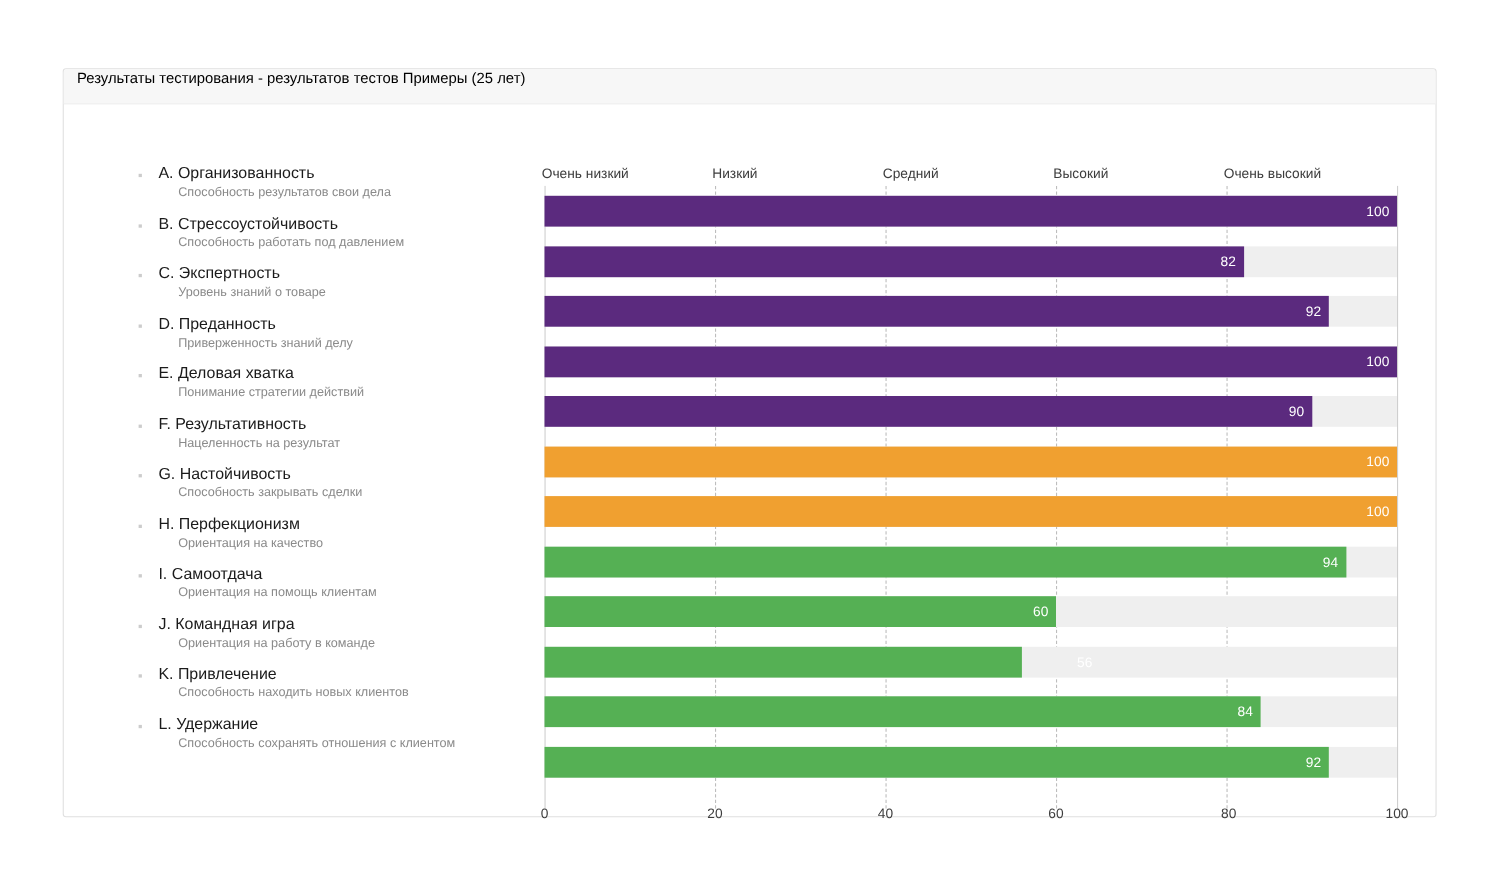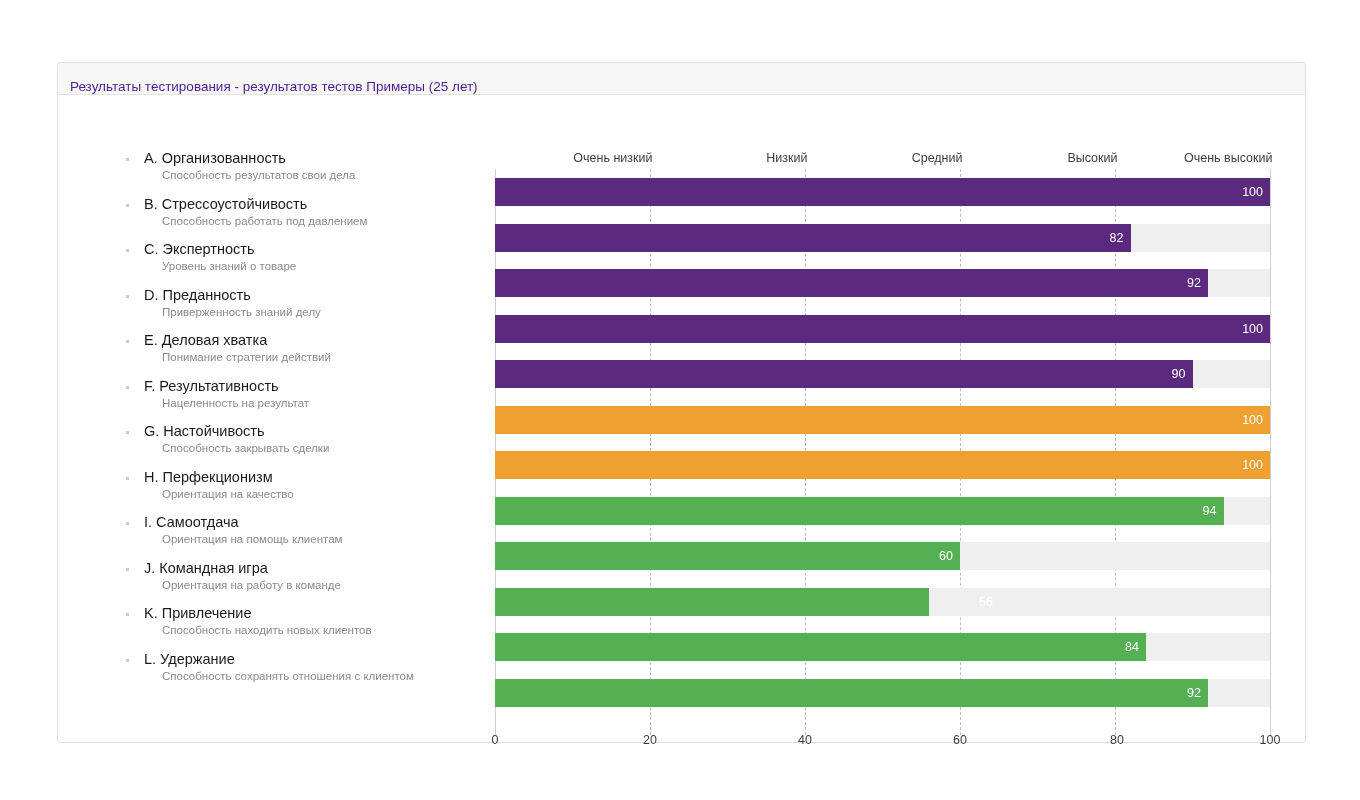--- a/index.html
+++ b/index.html
@@ -21,24 +21,24 @@
     background: #ffffff;
     border: 1px solid #e0e0e0;
     border-radius: 3px;
   }
 
   #card-header {
     height: 32px;
     background: #f7f7f7;
     border-bottom: 1px solid #e3e3e3;
     display: flex;
-    align-items: flex-end;
+    align-items: flex-start;
     padding-left: 12px;
     font-size: 13.5px;
-    color: #4c1d95;
+    color: #000000;
     border-radius: 3px 3px 0 0;
   }
 
   #chart-area {
     position: relative;
     width: 100%;
     height: 648px;
   }
 
   
@@ -48,21 +48,21 @@
     top: 0;
     width: 775px;     
     height: 648px;
   }
 
   .band-label {
     position: absolute;
     top: 56px;
     font-size: 12.5px;
     color: #3d3d3d;
-    text-align: right;
+    text-align: left;
     white-space: nowrap;
   }
 
   .vline {
     position: absolute;
     top: 74px;
     width: 1px;
     border-left: 1px dashed #bdbdbd;
     height: 566px;
   }

